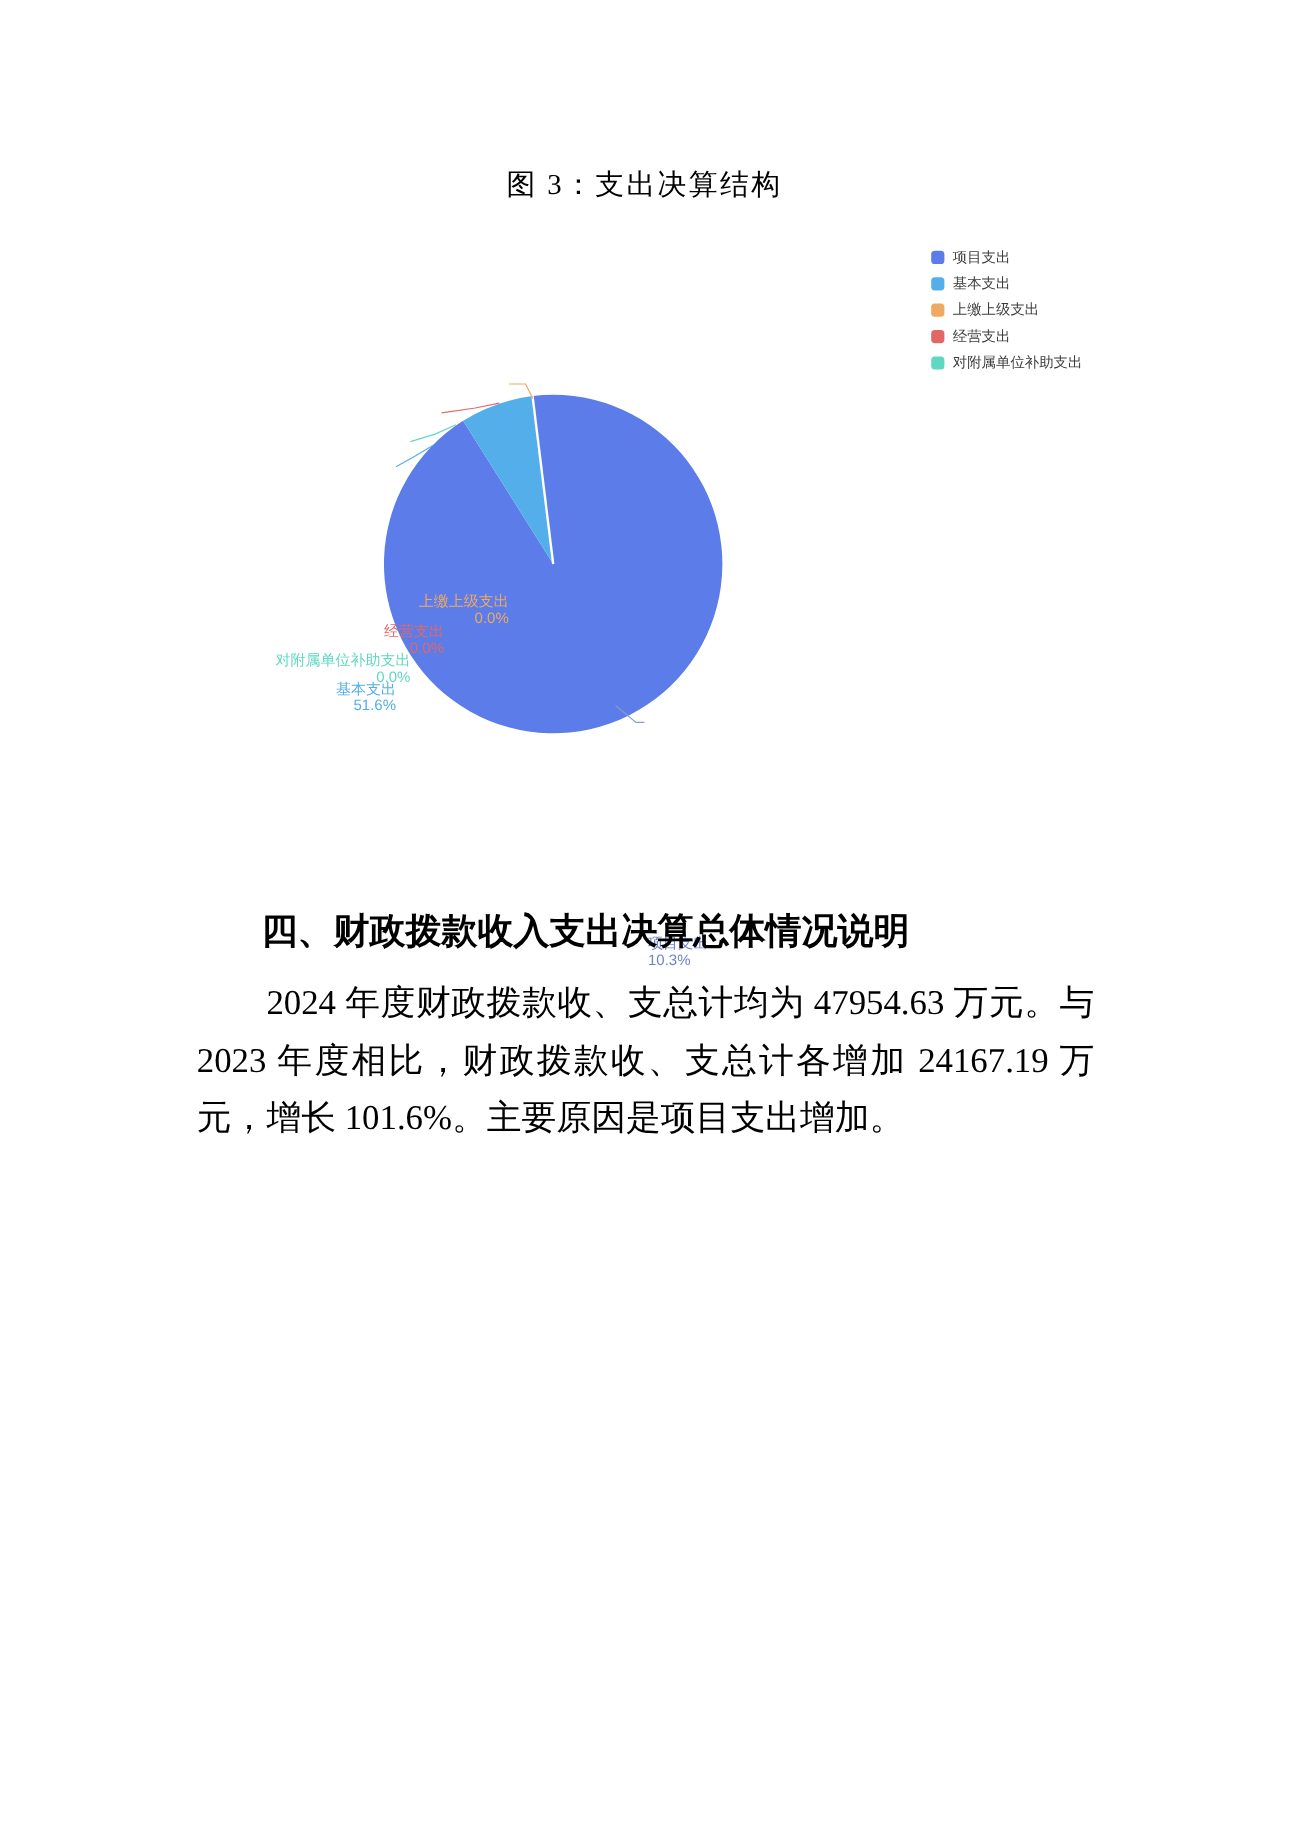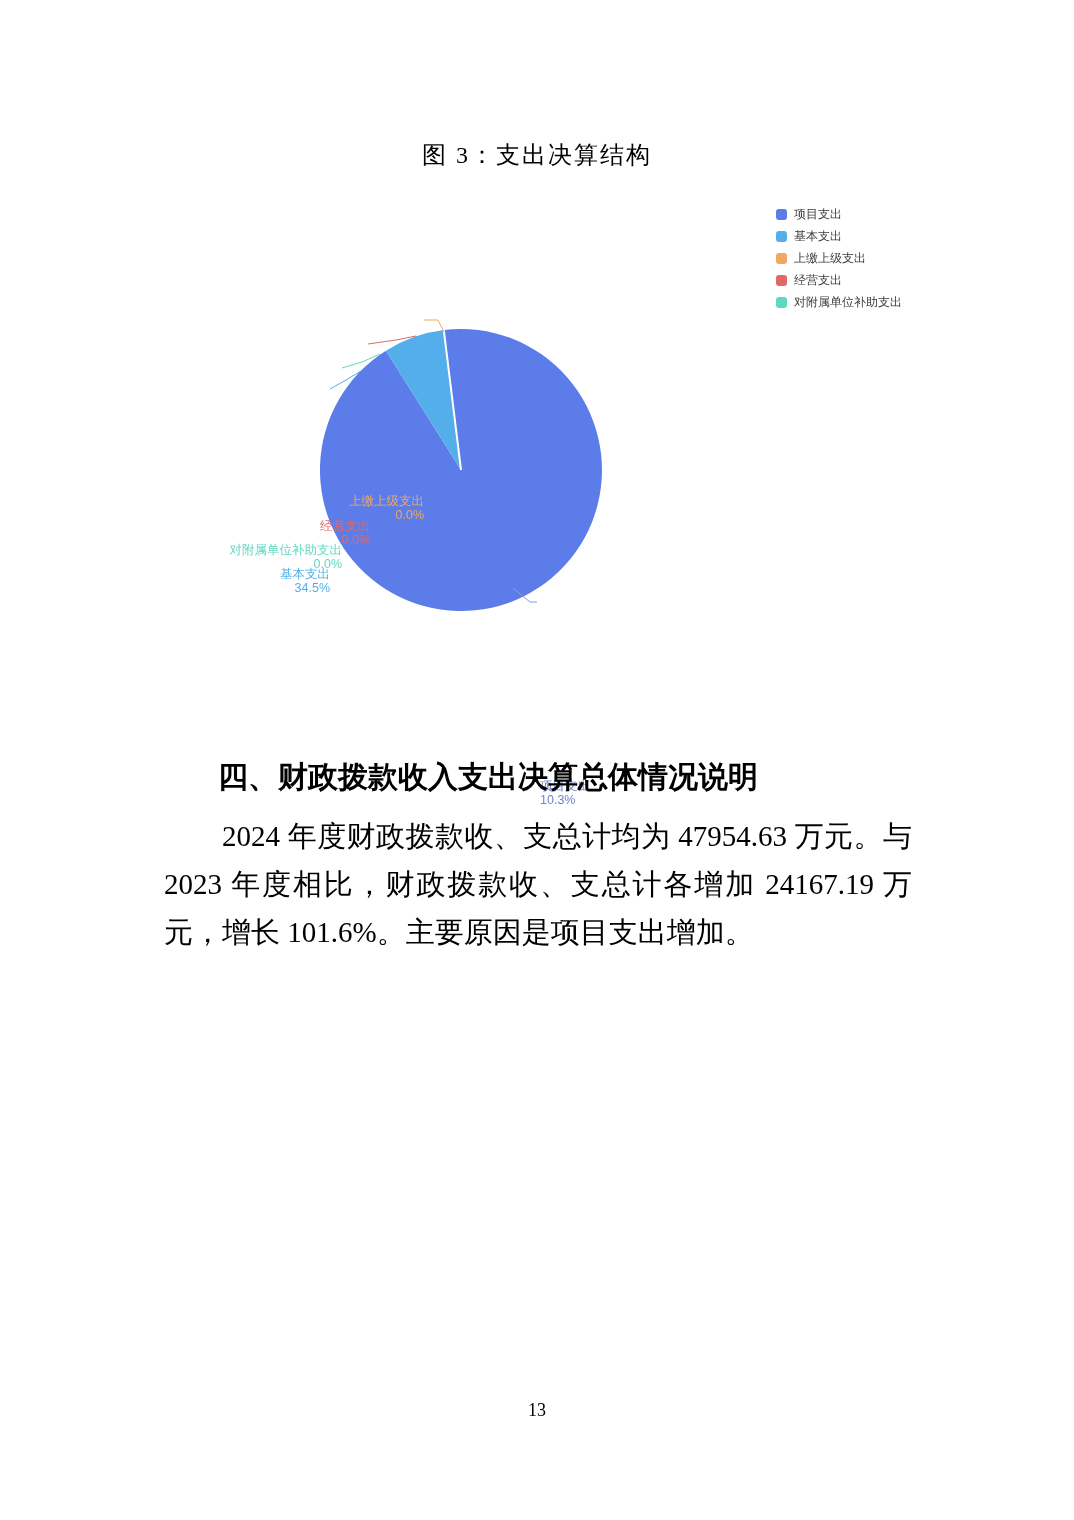--- a/index.html
+++ b/index.html
@@ -116,21 +116,21 @@
     <div class="callout right-aligned" style="top: 330px; right: 704px; color: rgb(226, 104, 104);">
       <div>经营支出</div>
       <div>0.0%</div>
     </div>
     <div class="callout right-aligned" style="top: 354px; right: 732px; color: rgb(95, 216, 194);">
       <div>对附属单位补助支出</div>
       <div>0.0%</div>
     </div>
     <div class="callout right-aligned" style="top: 378px; right: 744px; color: rgb(83, 174, 234);">
       <div>基本支出</div>
-      <div>34.5%</div>
+      <div>51.6%</div>
     </div>
     <div class="callout left-aligned" style="top: 590px; left: 540px; color: rgb(110, 131, 201);">
       <div>项目支出</div>
       <div>10.3%</div>
     </div>
   </div>
 
   <div class="legend">
     <div class="legend-item">
       <span class="legend-marker" style="background-color: rgb(91, 124, 233);"></span>
@@ -153,15 +153,14 @@
       <span class="legend-label">对附属单位补助支出</span>
     </div>
   </div>
 
   <div class="sec-heading">四、财政拨款收入支出决算总体情况说明</div>
 
   <div class="body-text">
     <p>2024 年度财政拨款收、支总计均为 47954.63 万元。与 2023 年度相比，财政拨款收、支总计各增加 24167.19 万元，增长 101.6%。主要原因是项目支出增加。</p>
   </div>
 
-  <div class="page-number">13</div>
 
 </div>
 
 </body></html>

